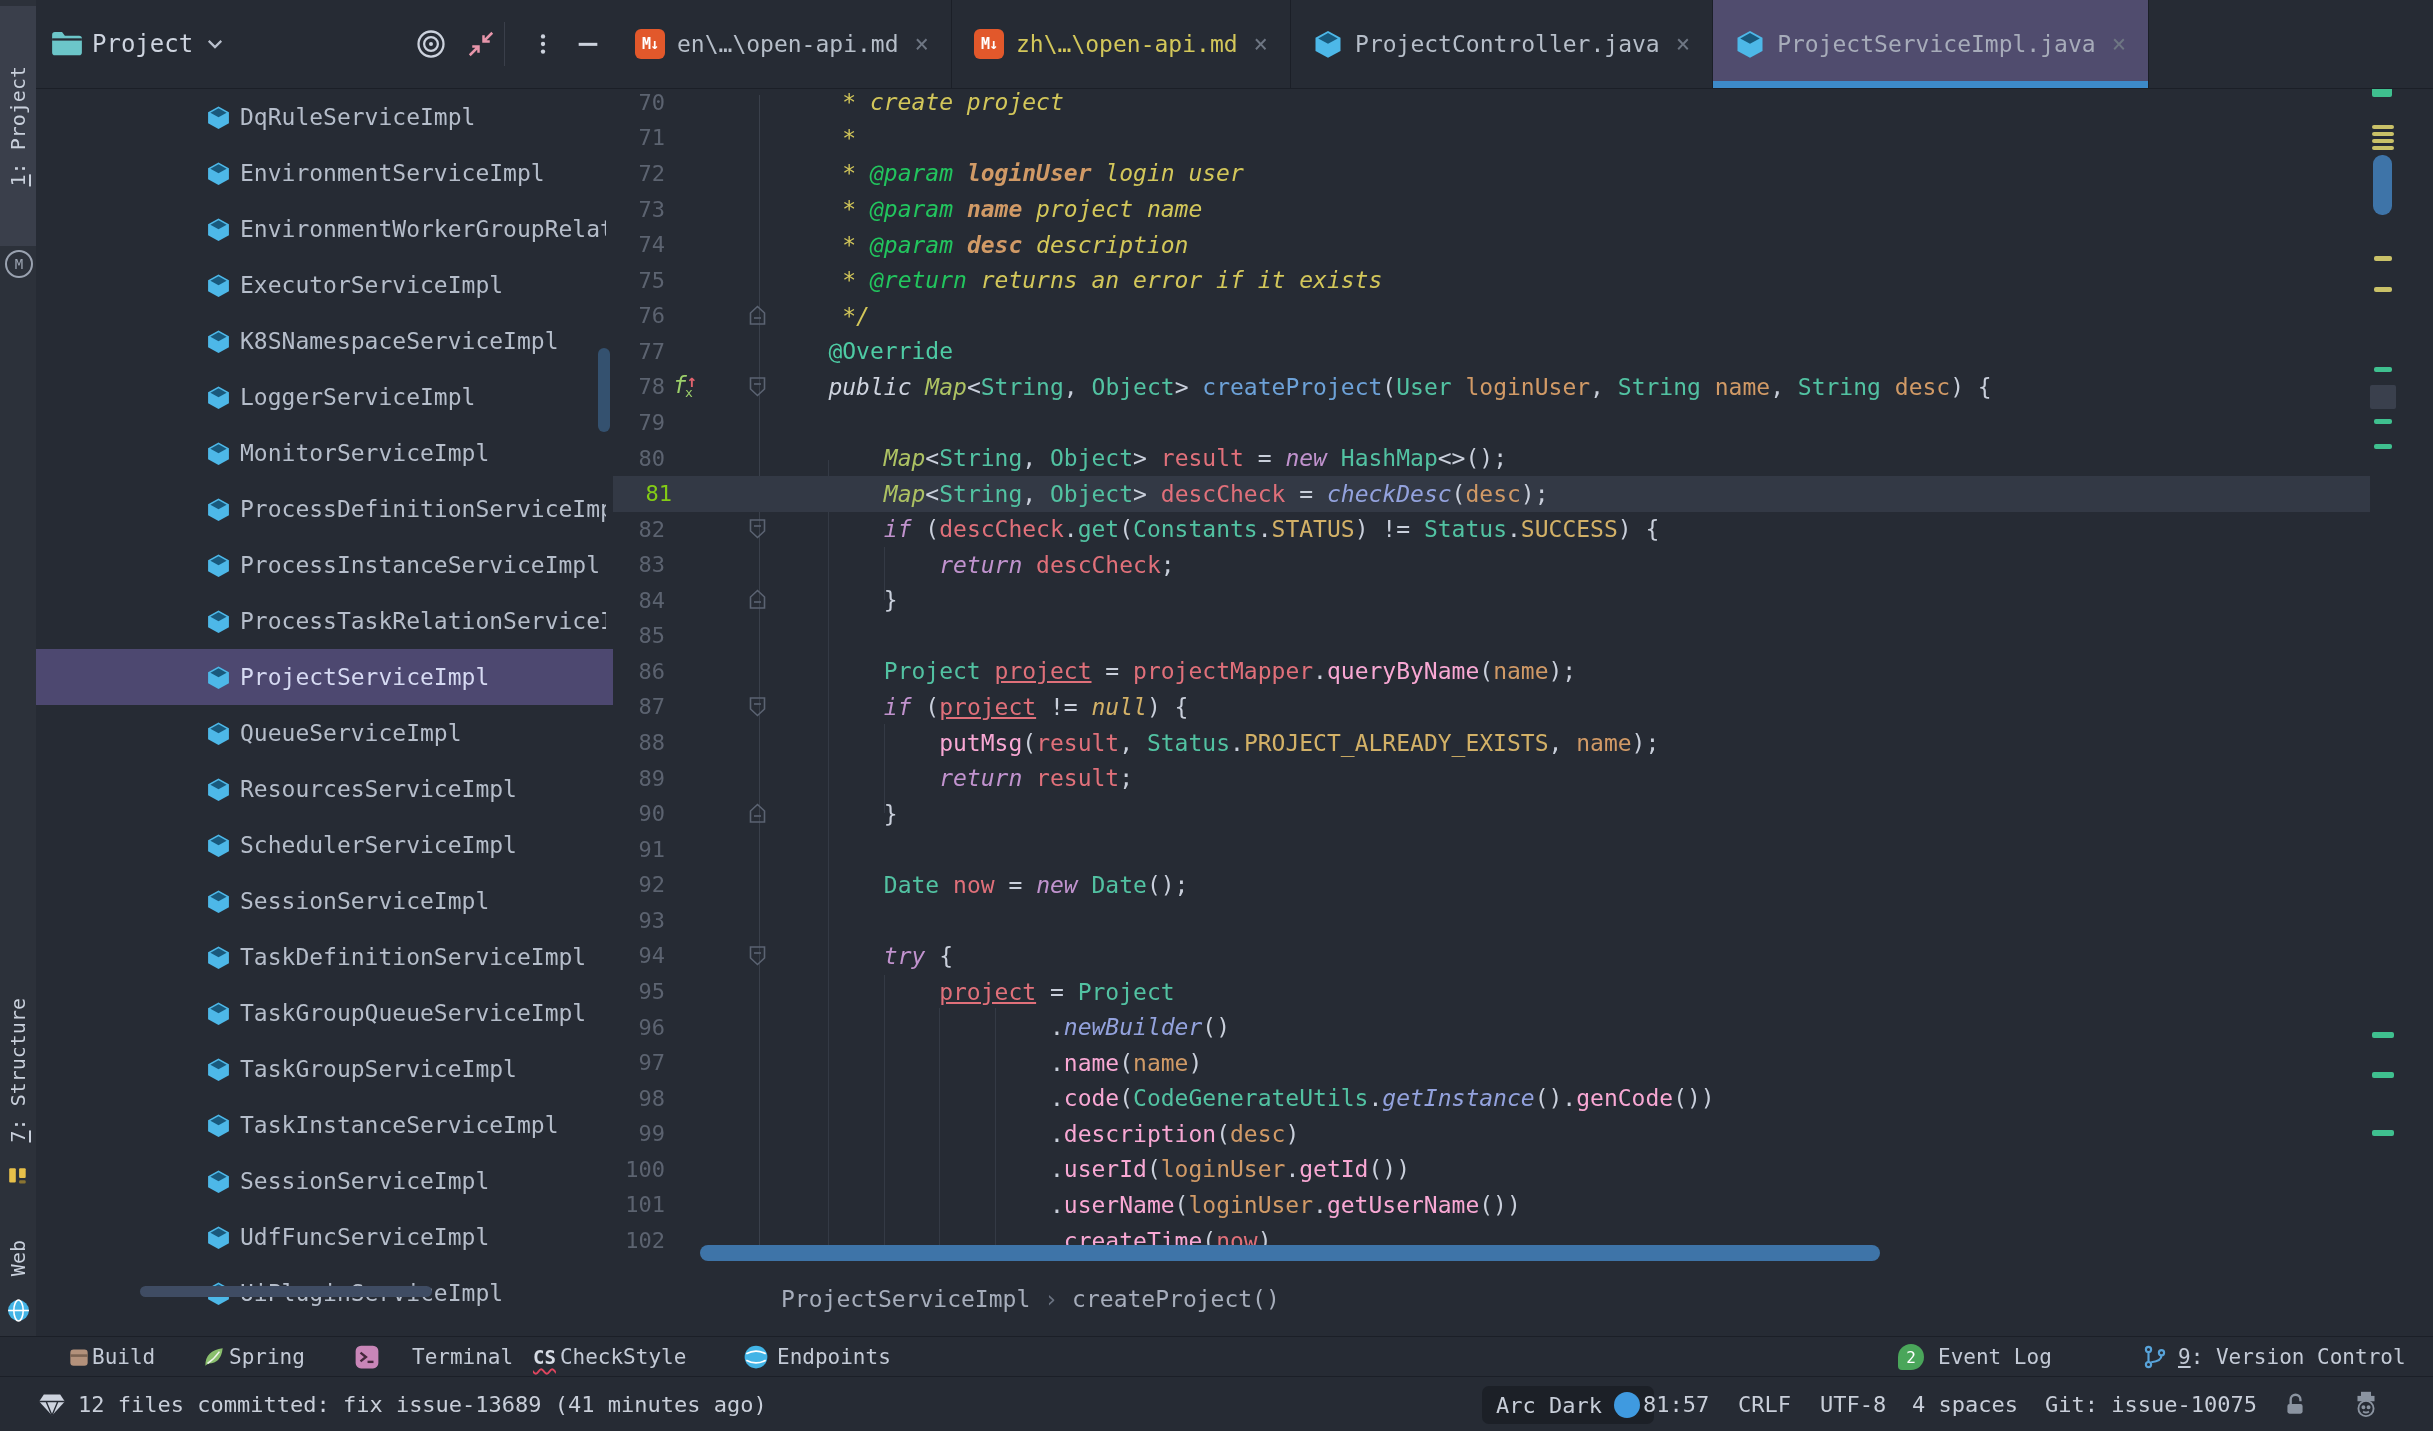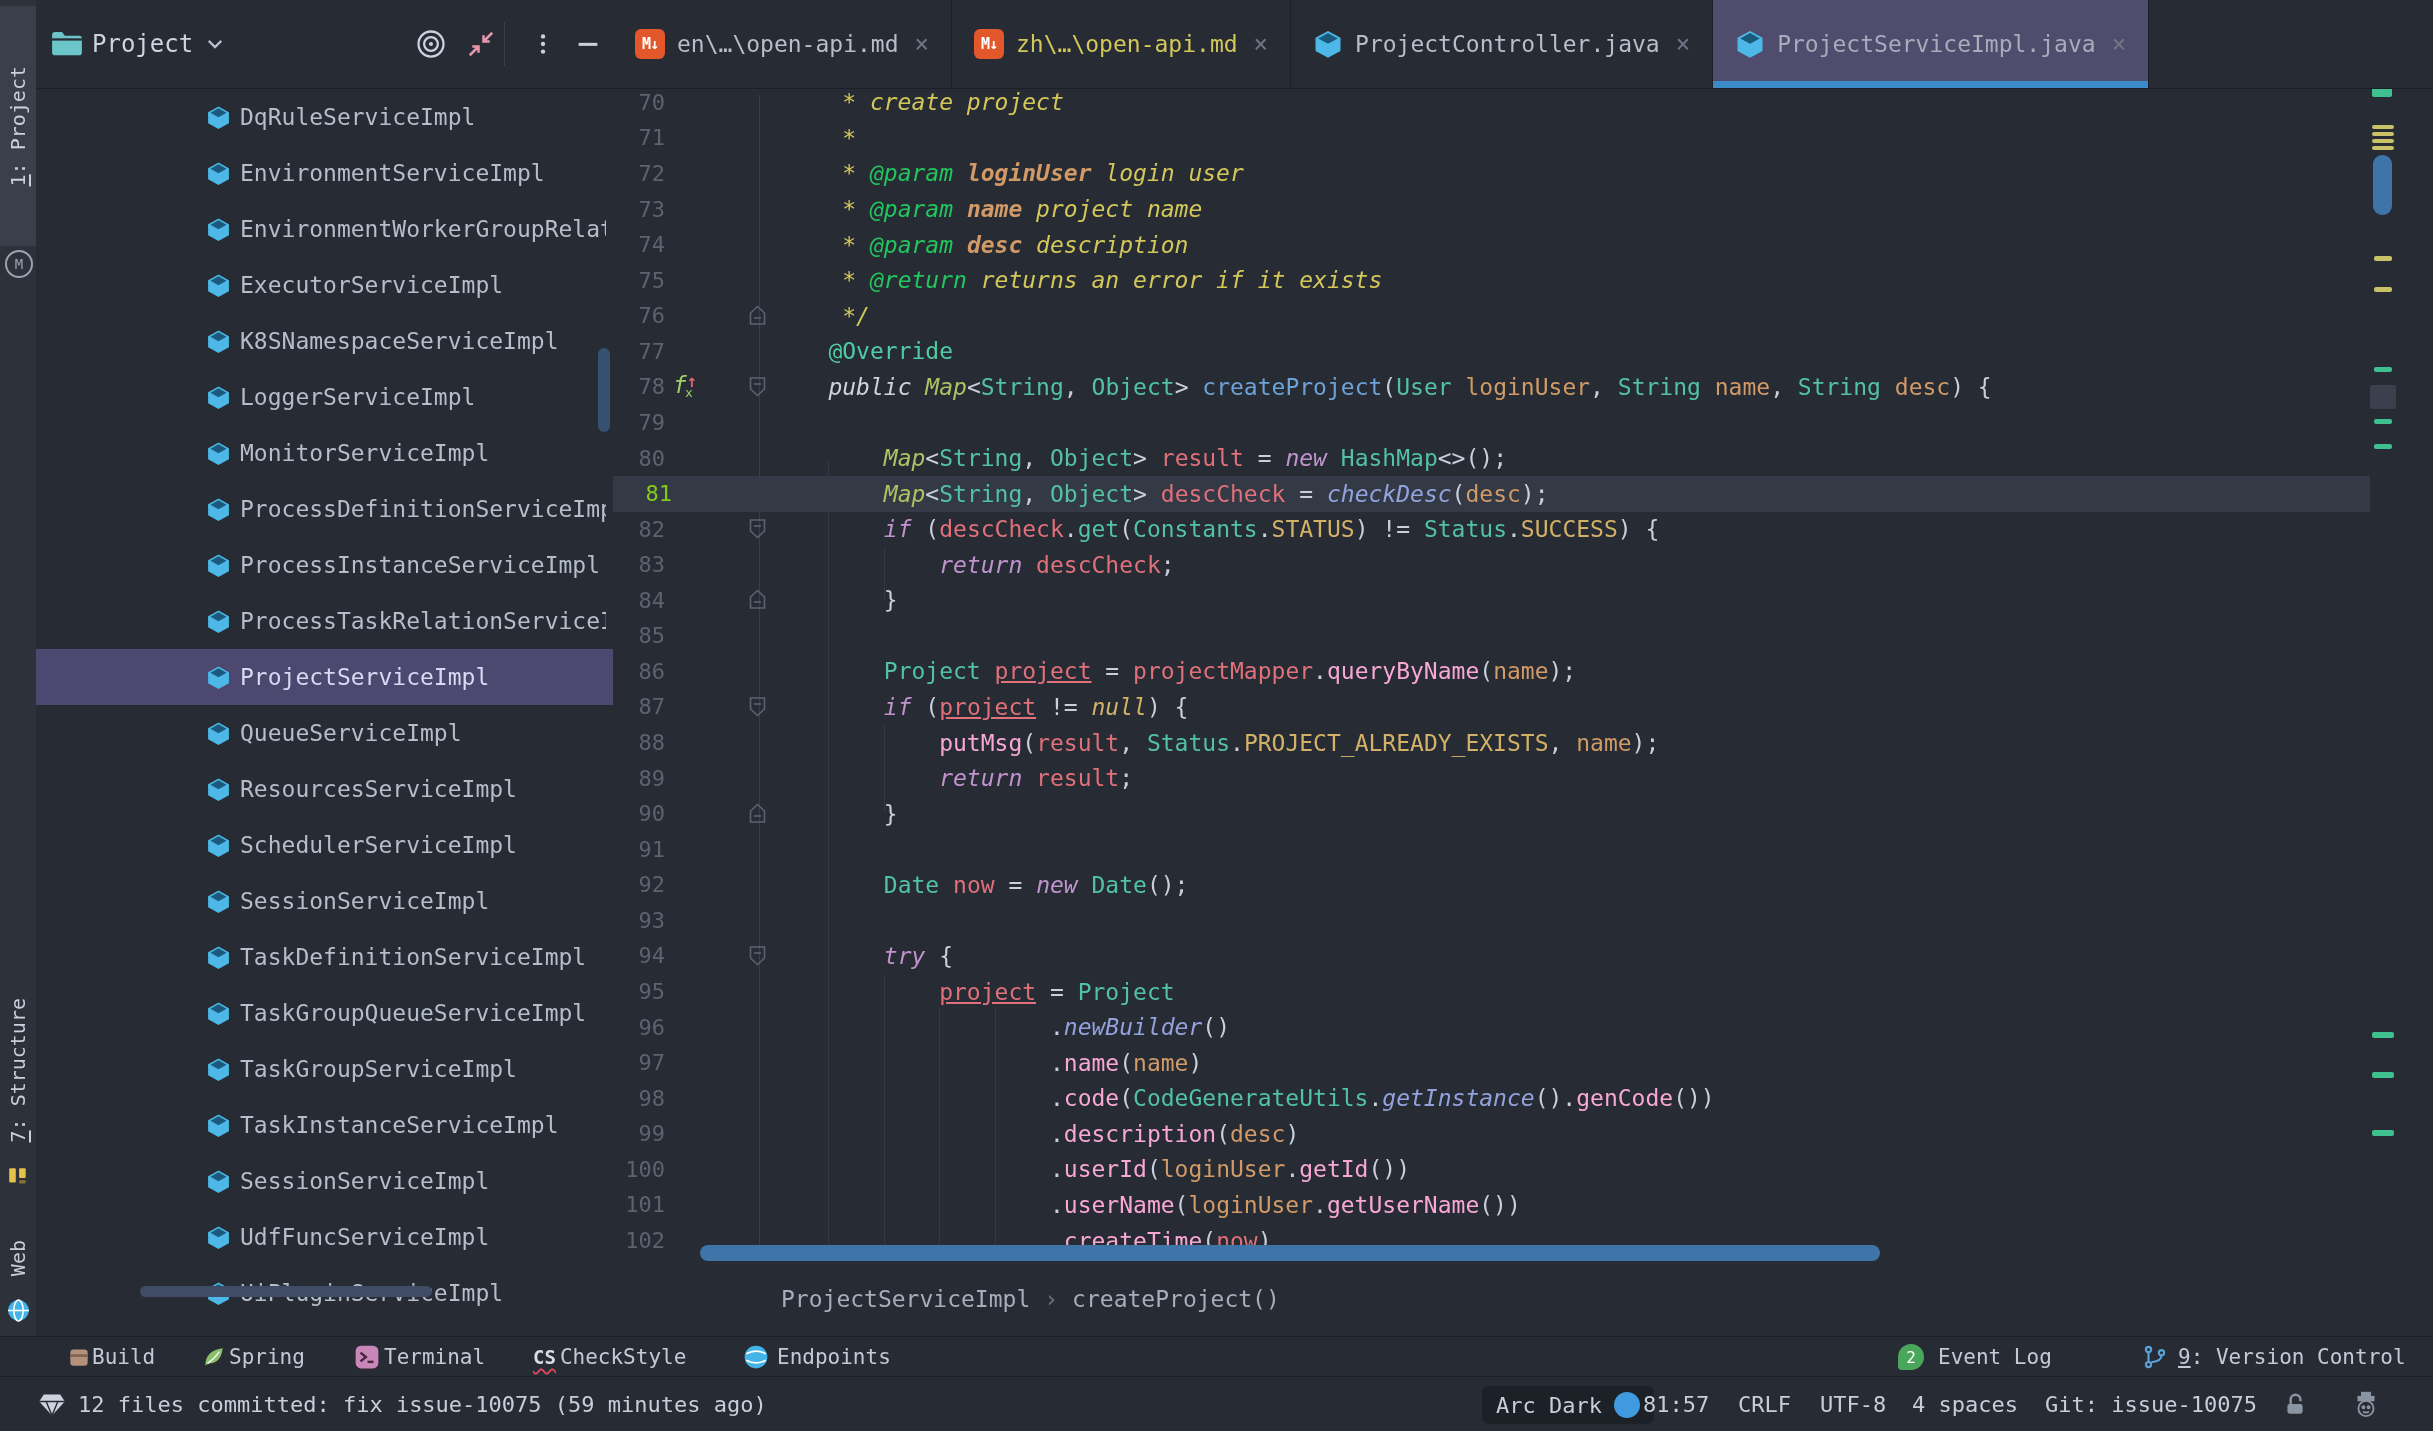--- a/index.html
+++ b/index.html
@@ -595,21 +595,21 @@
       </div>
       <div class="tb-item" style="left: 201px;">
         <span style="display:flex;">
           <svg width="26" height="26" viewBox="0 0 24 24">
             <path d="M4 20 Q4 6 20 4 Q18.5 18 7 18 Q5.5 18.8 4 20 Z" fill="#8abf6d"></path>
             <path d="M6 18 Q12 14 17 7" fill="none" stroke="#eef4ea" stroke-width="1.4"></path>
           </svg>
         </span>
         <span style="margin-left:2px;">Spring</span>
       </div>
-      <div class="tb-item" style="left: 354px;">
+      <div class="tb-item" style="left: 354px; gap: 28px;">
         <span style="display:flex;">
           <svg width="26" height="26" viewBox="0 0 24 24">
             <rect x="1.5" y="1.5" width="21" height="21" rx="5" fill="#c986b8"></rect>
             <path d="M6 8 L11 12 L6 16" fill="none" stroke="#45273c" stroke-width="2.2"></path>
             <line x1="12.5" y1="16.5" x2="18" y2="16.5" stroke="#45273c" stroke-width="2.2"></line>
           </svg>
         </span>
         <span style="margin-left:4px;">Terminal</span>
       </div>
       <div class="tb-item" style="left: 533px;">
@@ -627,21 +627,21 @@
       </div>
     </div>
 
   <div id="status-bar" class="abs">
     <div class="sb" style="left:38px;">
       <svg width="28" height="26" viewBox="0 0 24 22">
           <path d="M5 2 L19 2 L23 8 L12 20 L1 8 Z" fill="#cdd3de"></path>
           <path d="M1 8 L23 8 M12 20 L7 8 M12 20 L17 8" stroke="#262b34" stroke-width="1.2" fill="none"></path>
         </svg>
     </div>
-    <div class="sb" style="left:78px;">12 files committed: fix issue-10075 (59 minutes ago)</div>
+    <div class="sb" style="left:78px;">12 files committed: fix issue-13689 (41 minutes ago)</div>
     <div id="theme-pill" class="abs">
       <span>Arc Dark</span>
       <span id="theme-dot"></span>
     </div>
     <div class="sb" style="left:1643px;">81:57</div>
     <div class="sb" style="left:1738px;">CRLF</div>
     <div class="sb" style="left:1820px;">UTF-8</div>
     <div class="sb" style="left:1912px;">4 spaces</div>
     <div class="sb" style="left:2045px;">Git: issue-10075</div>
     <div class="sb" style="left:2282px;">

